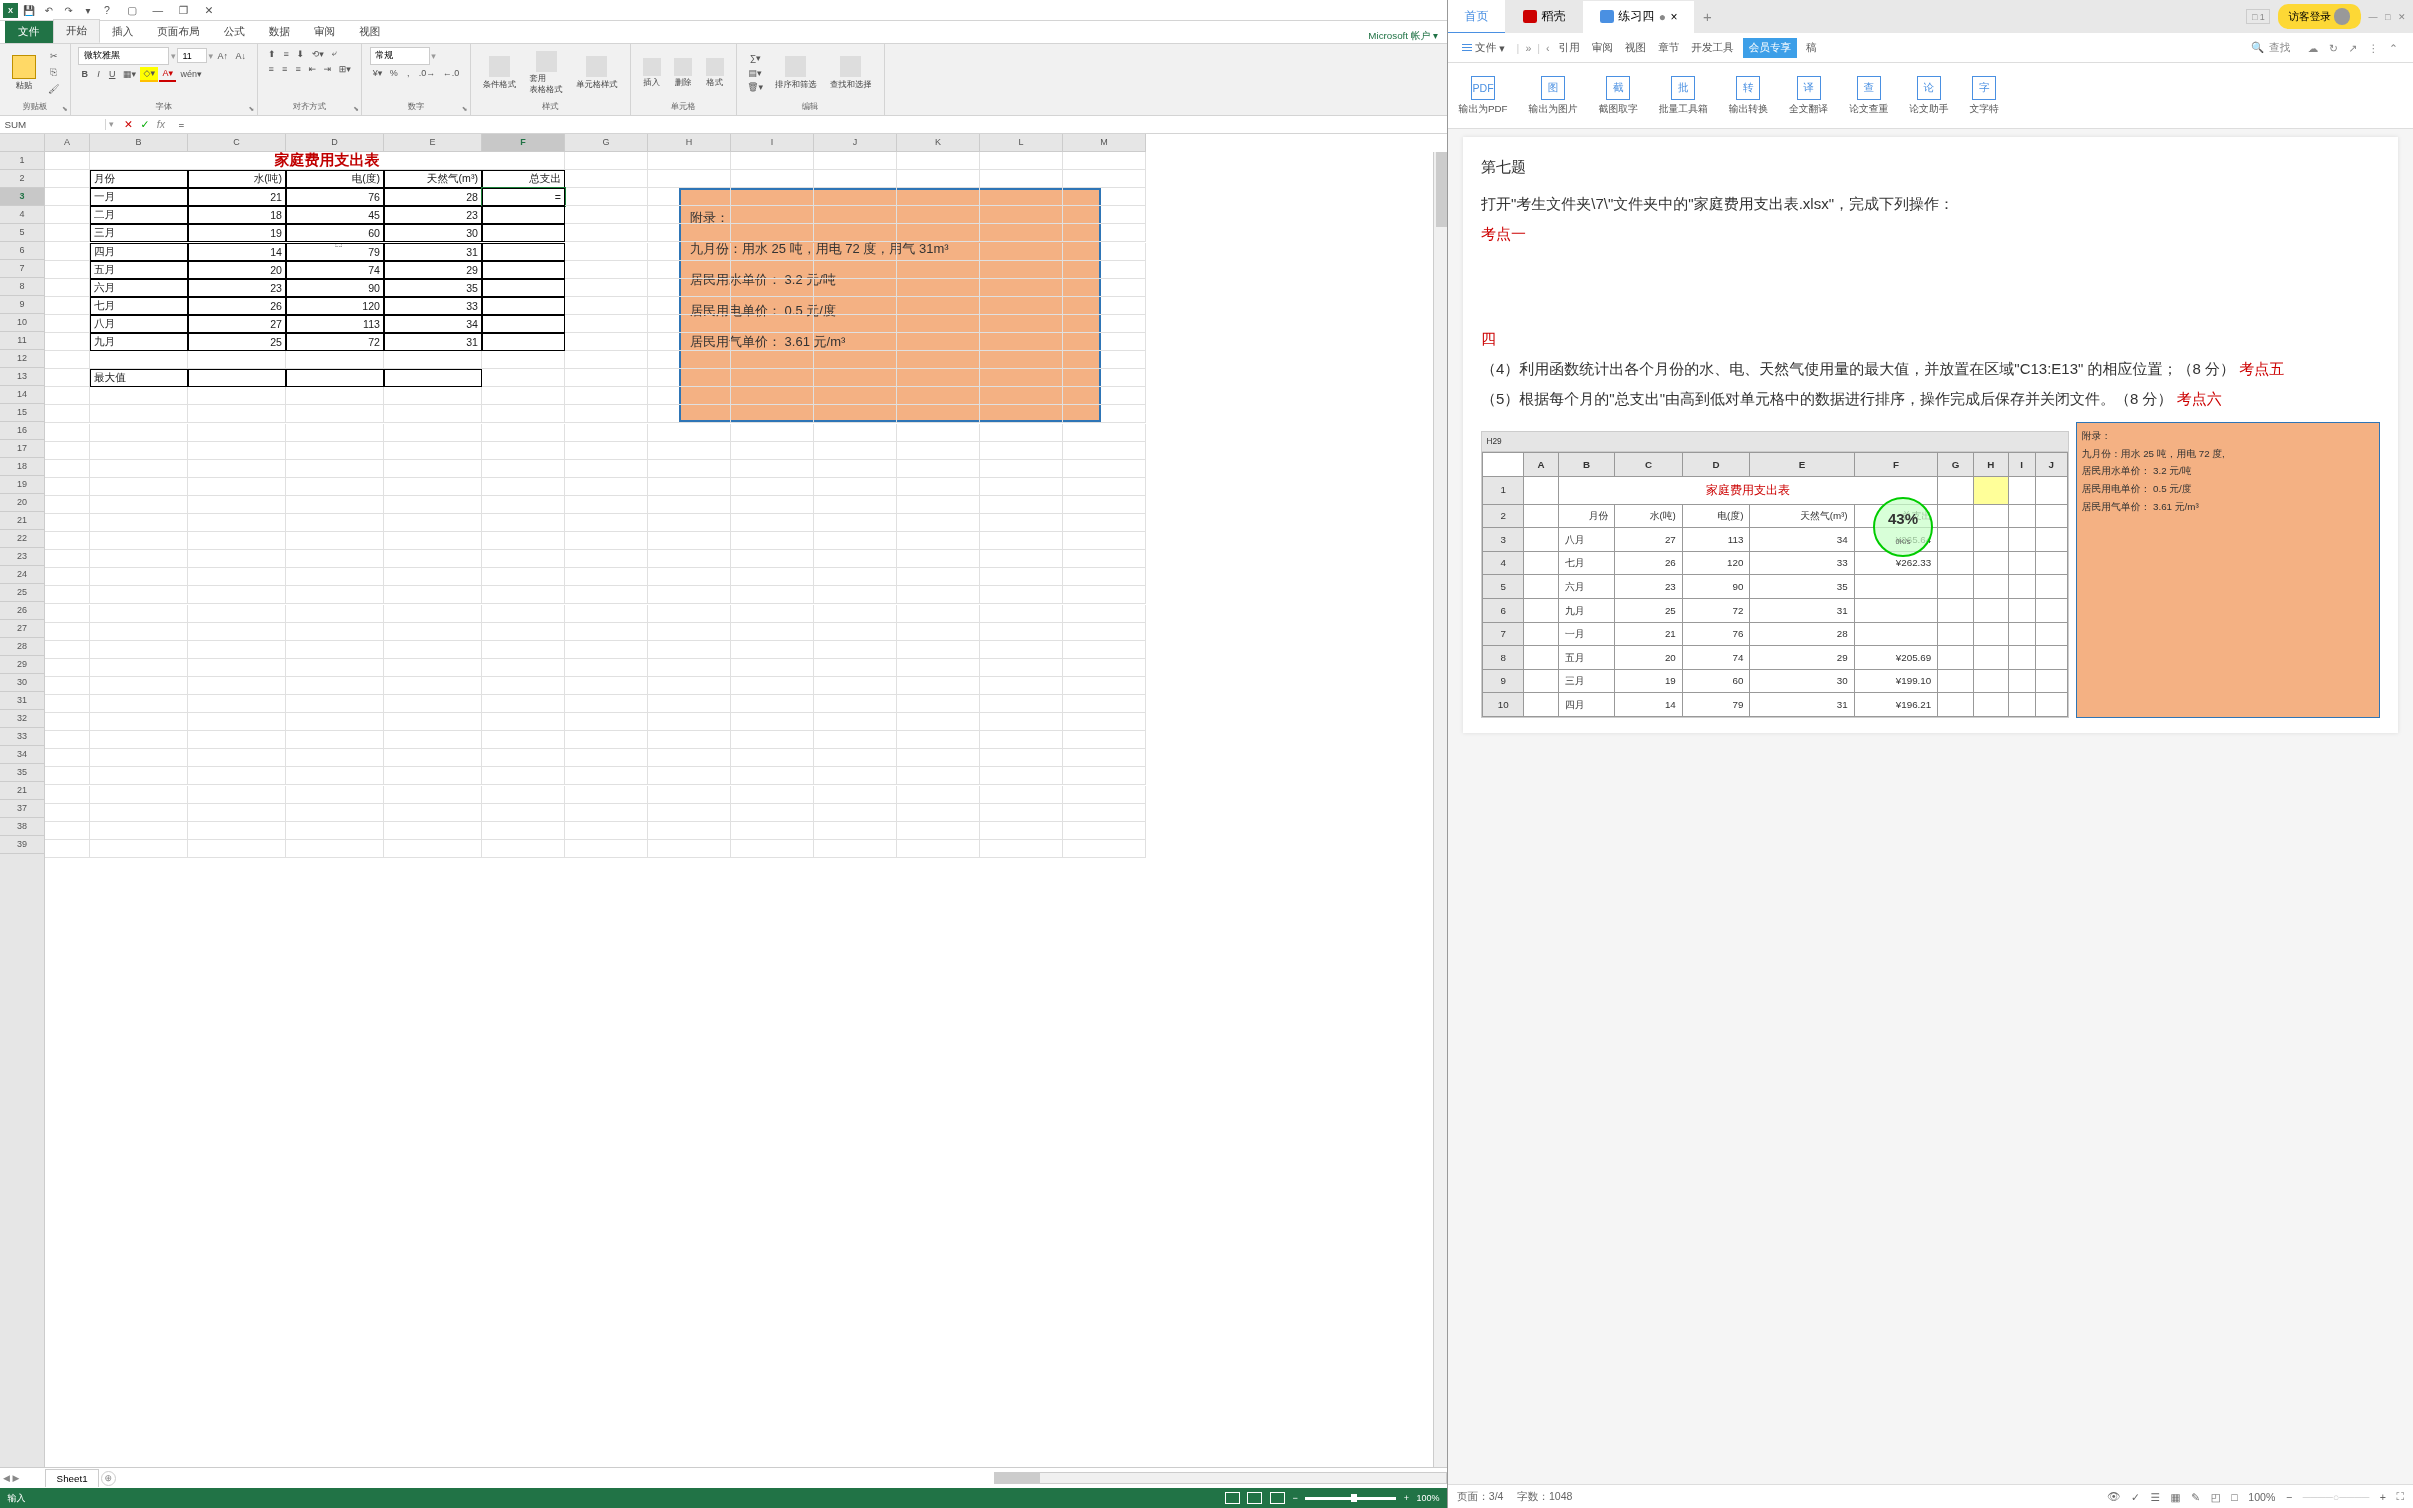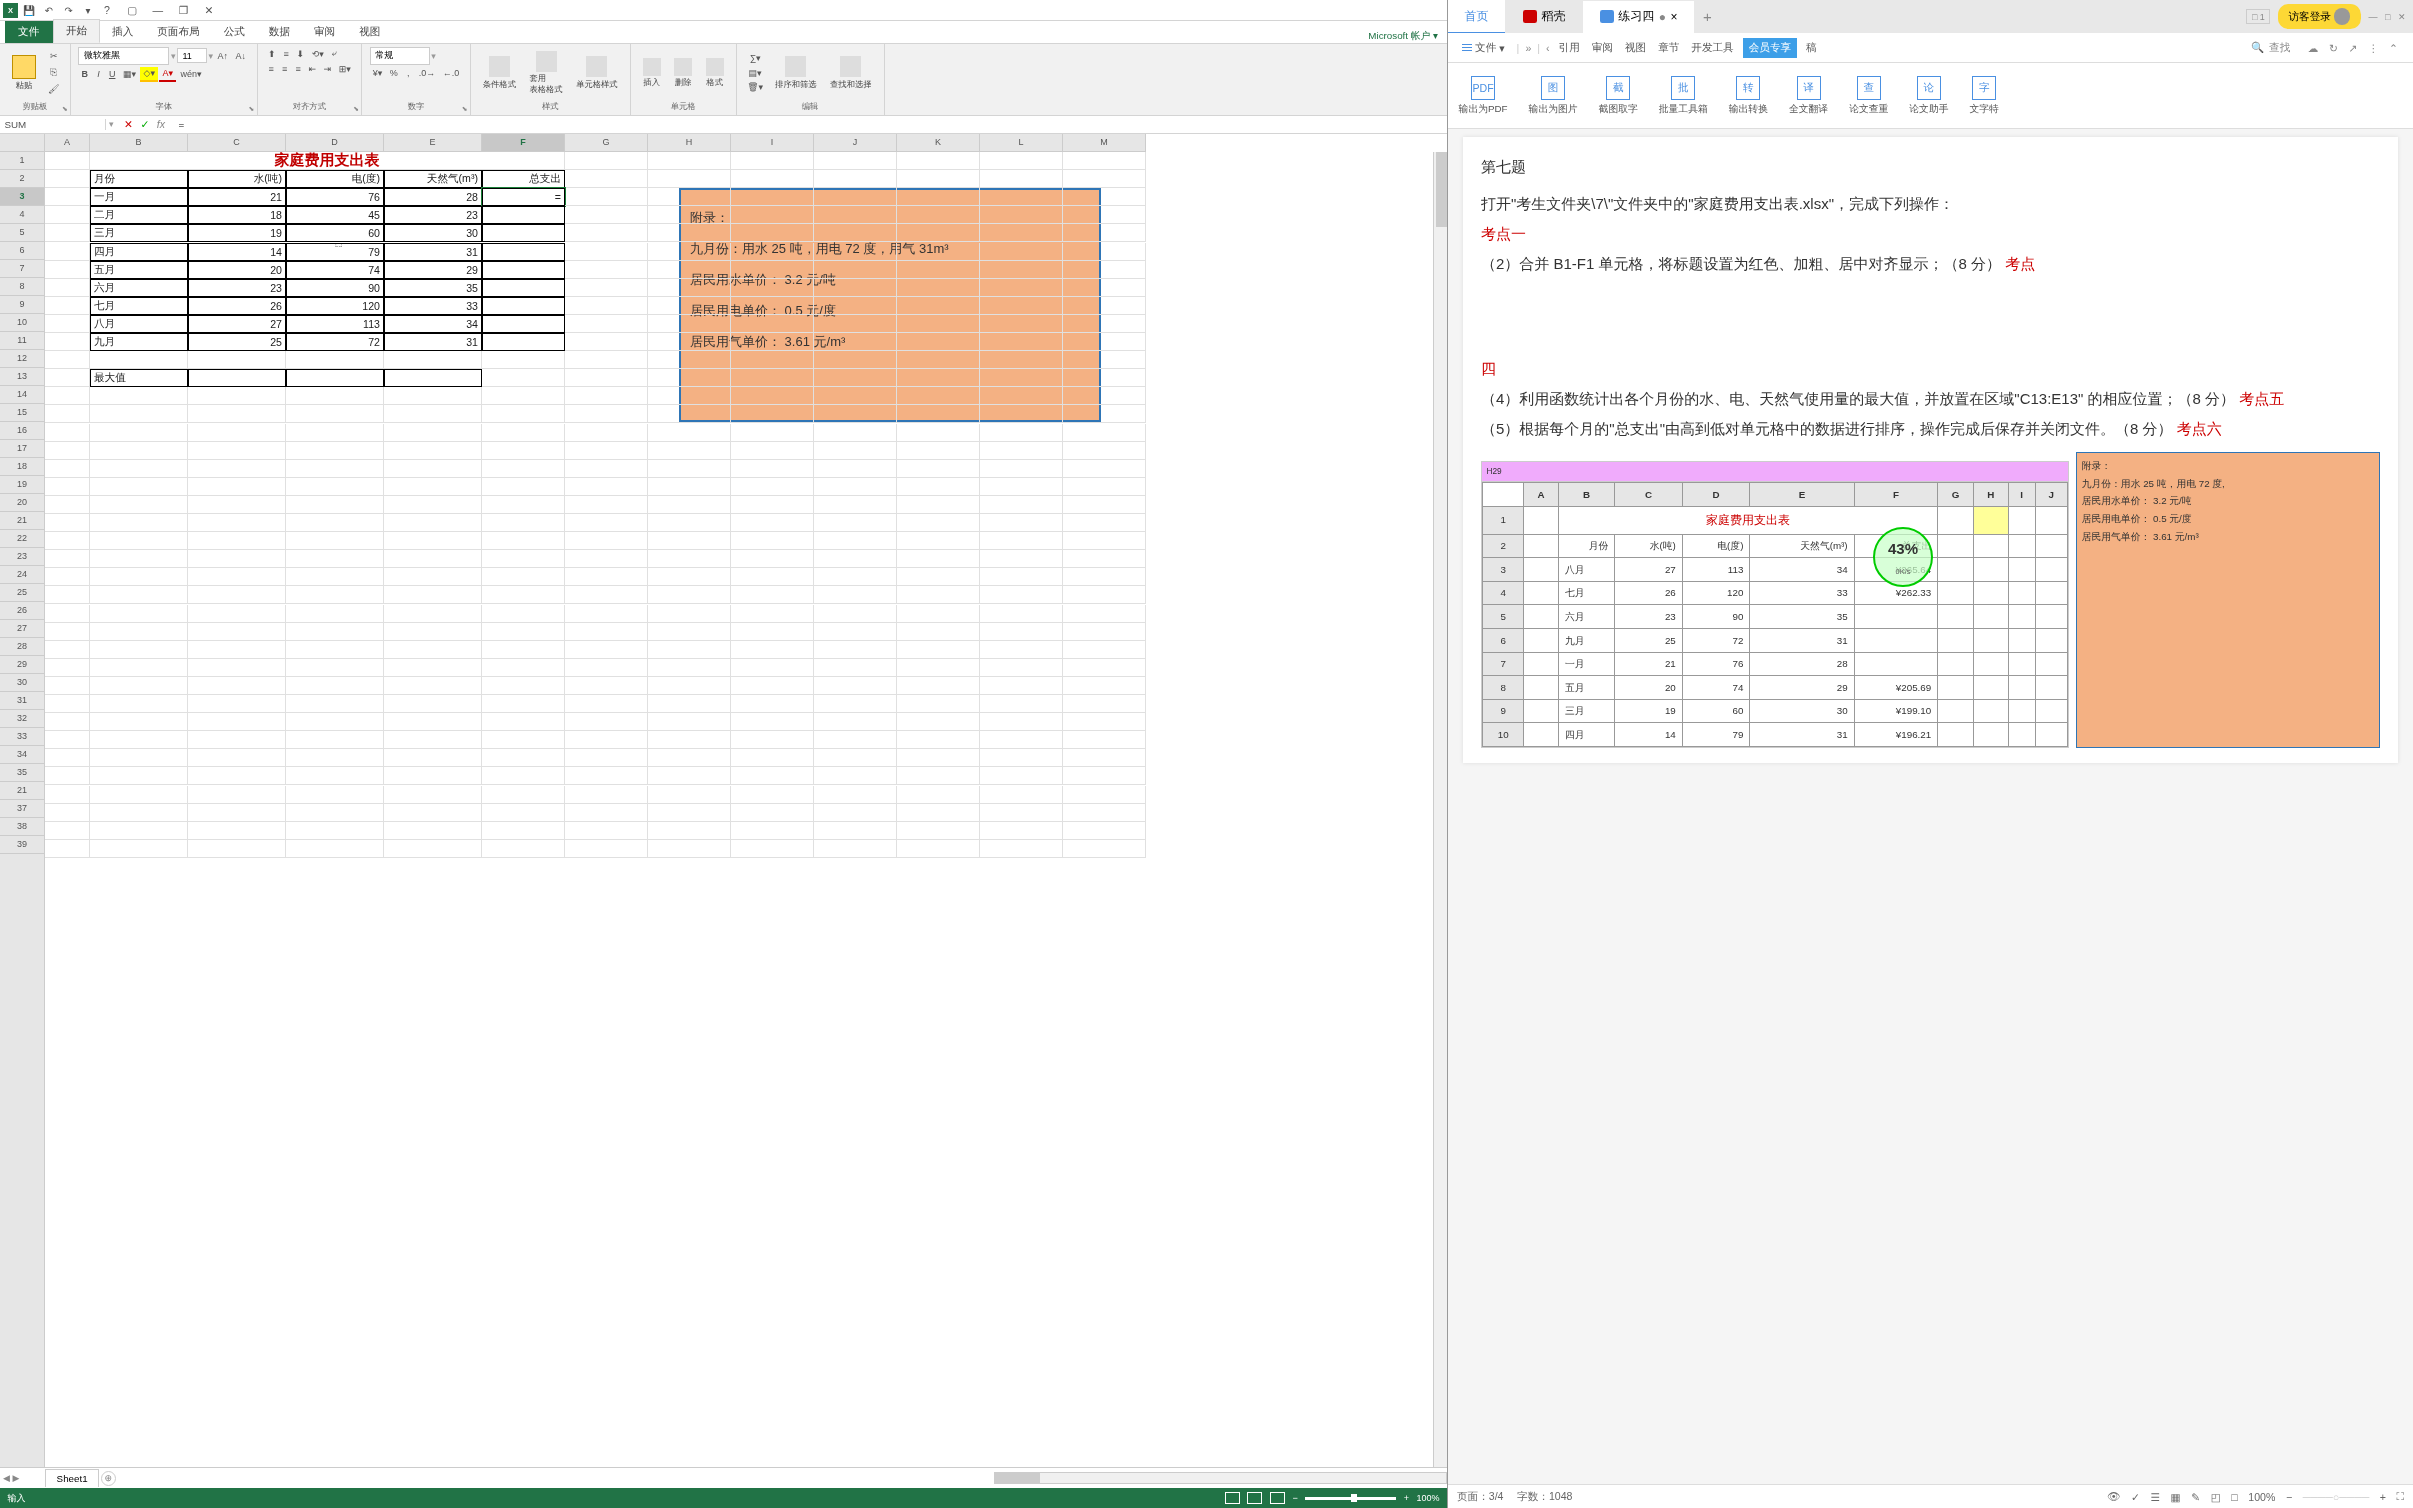--- a/index.html
+++ b/index.html
@@ -1121,30 +1121,29 @@
         <div class="wps-action-icon">字</div>
         <span>文字特</span>
       </div>
     </div>
 
   <div class="wps-doc">
     <div class="doc-page">
       <div class="doc-title">第七题</div>
       <div>打开"考生文件夹\7\"文件夹中的"家庭费用支出表.xlsx"，完成下列操作：</div>
       <div class="doc-red">考点一</div>
-      <div><span>（2）合并 B1-F1 单元格，将标题设置为红色、加粗、居中对齐显示；（8 分）</span> <span class="doc-red">考点</span></div>
 
       <div style="height:75px"></div>
       <div class="doc-red" style="font-size:15px">四</div>
       <div><span>（4）利用函数统计出各个月份的水、电、天然气使用量的最大值，并放置在区域"C13:E13"  的相应位置；（8 分）</span> <span class="doc-red">考点五</span></div>
       <div><span>（5）根据每个月的"总支出"由高到低对单元格中的数据进行排序，操作完成后保存并关闭文件。（8 分）</span> <span class="doc-red">考点六</span></div>
 
       <div style="display:flex;gap:7.5px;margin-top:7.5px;position:relative">
         <div class="doc-table-img" style="flex:2">
-          <div style="padding:1.5px 4.5px;background:#f0abfc;border-bottom:0.8px solid #ccc;font-size:8.3px">H29</div>
+          <div style="padding:1.5px 4.5px;background:#e5e5e5;border-bottom:0.8px solid #ccc;font-size:8.3px">H29</div>
           <table id="sample-table">
               <tbody>
                 <tr>
                   <td></td>
                   <th style="background:#e6e6e6">A</th>
                   <th style="background:#e6e6e6">B</th>
                   <th style="background:#e6e6e6">C</th>
                   <th style="background:#e6e6e6">D</th>
                   <th style="background:#e6e6e6">E</th>
                   <th style="background:#e6e6e6">F</th>

